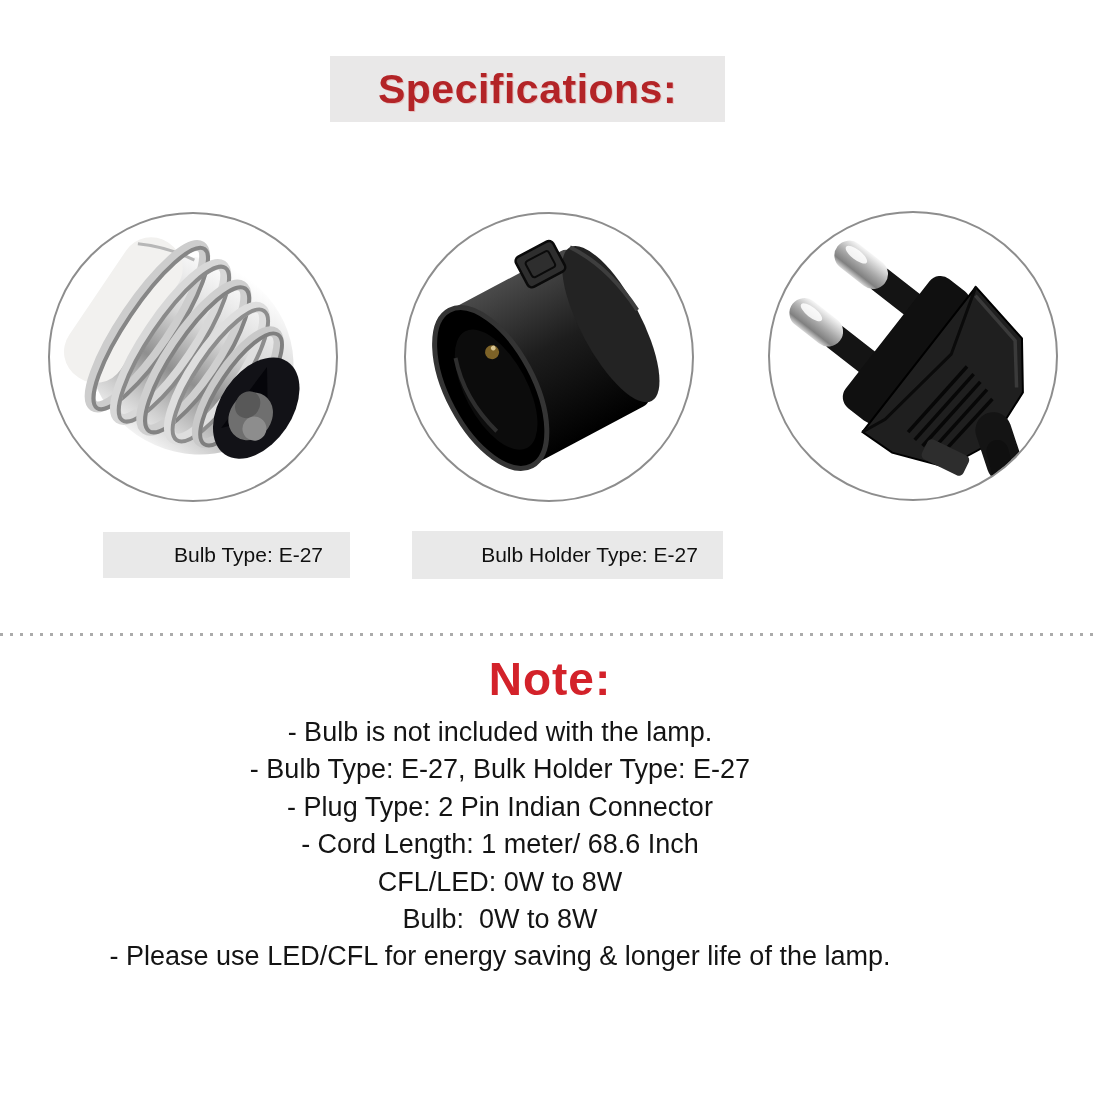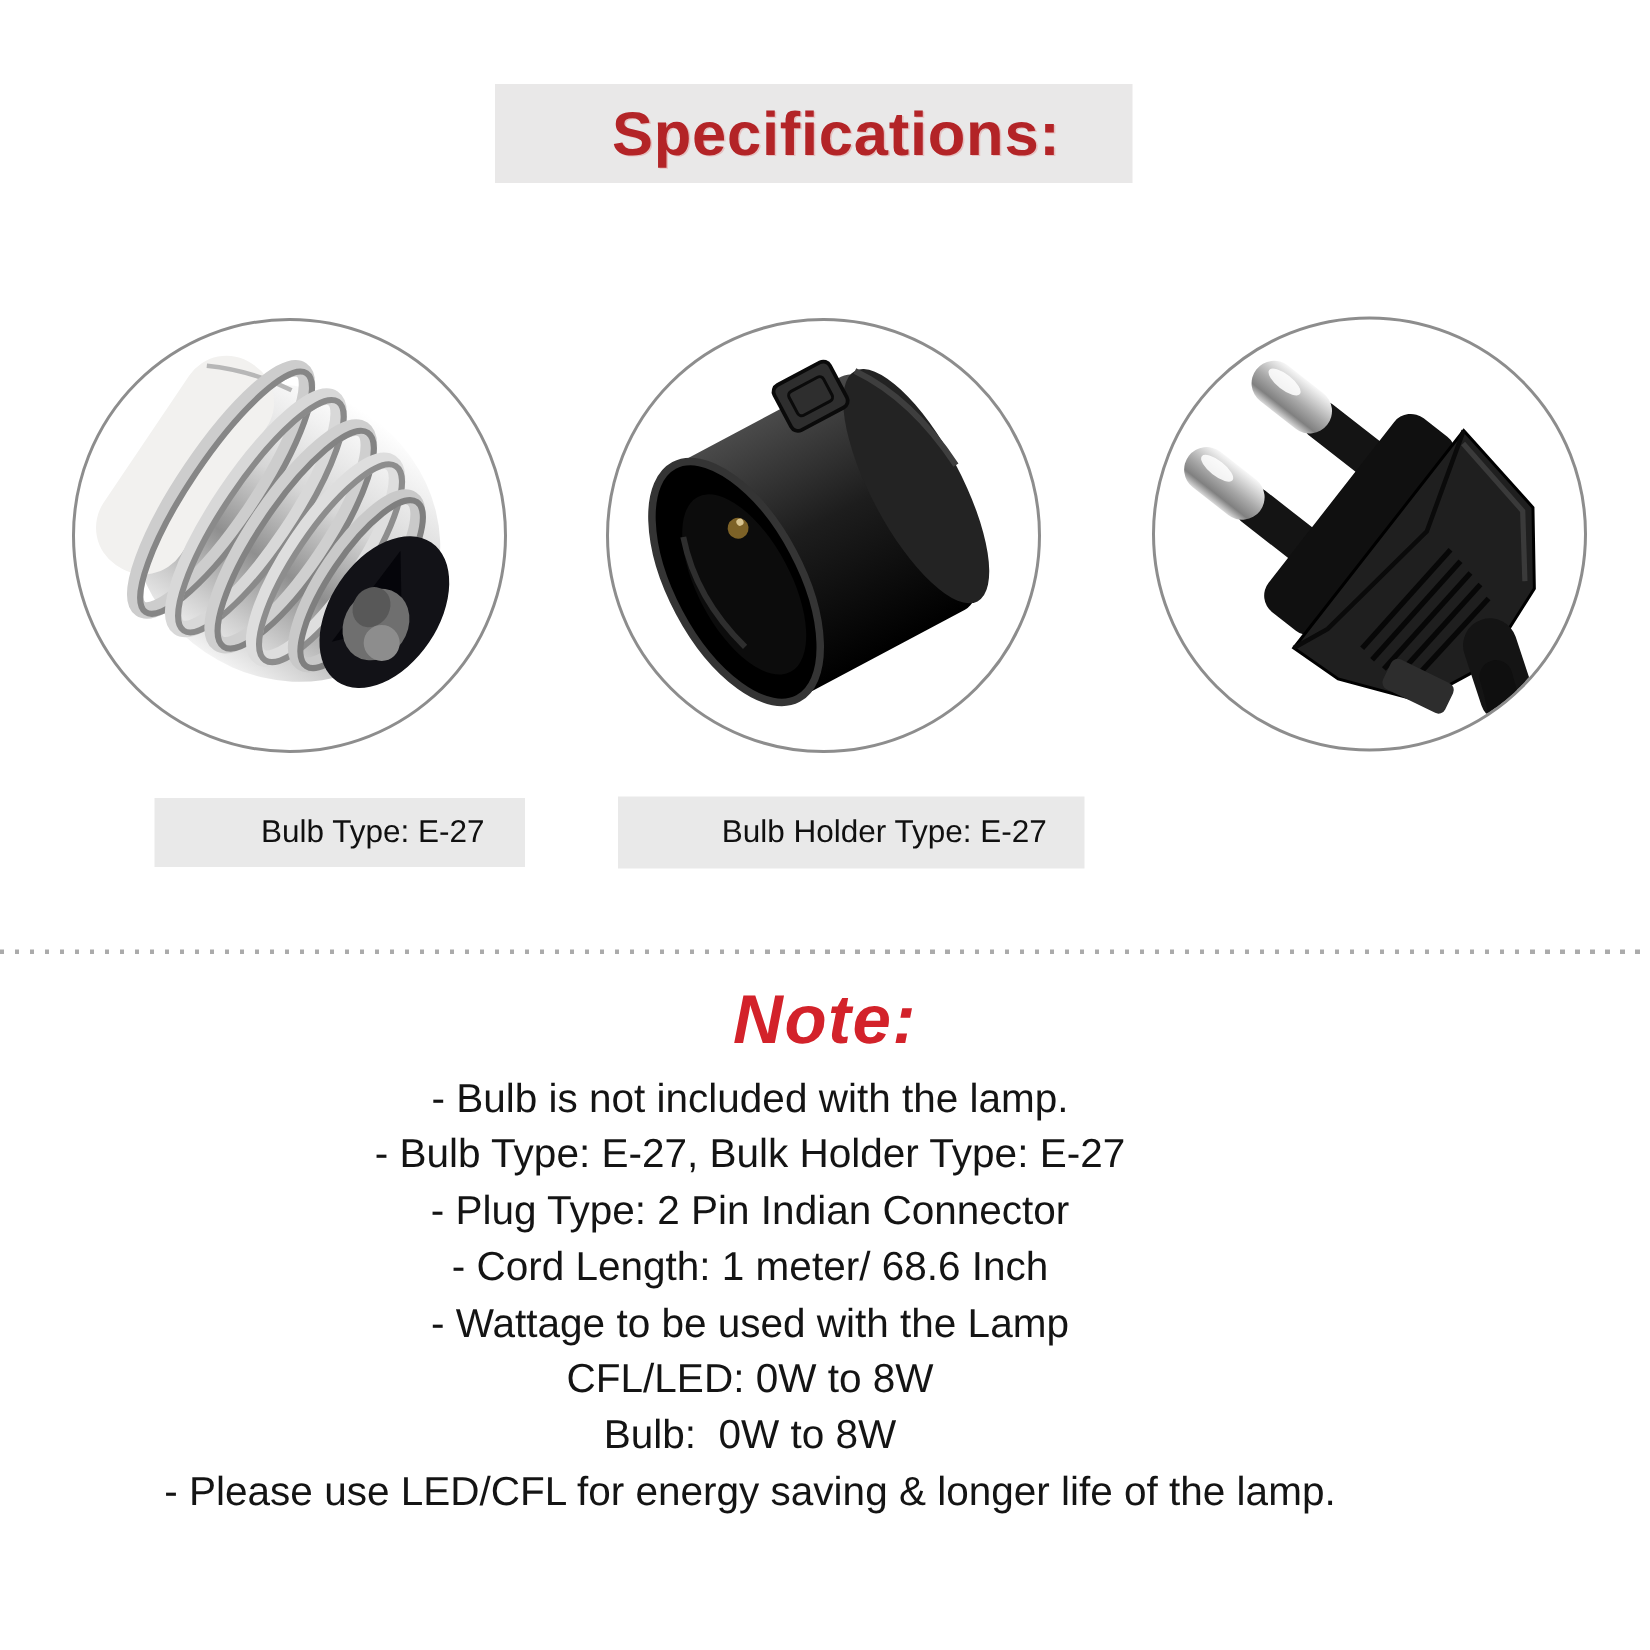--- a/index.html
+++ b/index.html
@@ -3,21 +3,21 @@
 <meta charset="utf-8">
 <style>
   html,body{margin:0;padding:0;background:#fff;}
   .canvas{
     position:relative;width:1100px;height:1100px;background:#ffffff;
     font-family:"Liberation Sans","DejaVu Sans",sans-serif;overflow:hidden;
   }
   
   .header-box{
     position:absolute;left:330px;top:56px;width:395px;height:66px;
-    background:#e9e8e8;display:flex;align-items:center;justify-content:center;padding-left:30px;
+    background:#e9e8e8;display:flex;align-items:center;justify-content:center;
   }
   .header-box span{
     font-size:41px;font-weight:bold;color:#b32427;letter-spacing:0.5px;
     text-shadow:1px 1px 0 rgba(224,120,120,0.35);
   }
   
   .circle{
     position:absolute;width:286px;height:286px;border:2px solid #8d8d8d;
     border-radius:50%;overflow:hidden;background:#fff;
   }
@@ -34,21 +34,21 @@
   .l2{left:412px;top:531px;width:267px;height:48px;line-height:48px;}
   .l3{left:782px;top:524px;width:264px;padding:11px 6px;line-height:27px;box-sizing:border-box;}
   
   .divider{
     position:absolute;left:0;top:633px;width:1100px;height:3px;
     background:repeating-linear-gradient(to right,#ababab 0 3px,transparent 3px 10px);
   }
   
   .note-heading{
     position:absolute;left:0;top:652px;width:1100px;text-align:center;
-    font-size:46px;font-weight:bold;color:#d3222a;margin:0;letter-spacing:1px;font-style:italic;
+    font-size:46px;font-weight:bold;color:#d3222a;margin:0;letter-spacing:1px;
   }
   .note-lines{position:absolute;left:0;top:714px;width:1000px;}
   .note-line{
     height:37.4px;line-height:37.4px;text-align:center;font-size:27px;
     color:#141414;white-space:pre-wrap;
   }
 </style>
 </head>
 <body>
 
@@ -153,19 +153,18 @@
   <div class="label l2">Bulb Holder Type: E-27</div>
 
   <div class="divider"></div>
 
   <h2 class="note-heading">Note:</h2>
   <div class="note-lines">
     <div class="note-line">- Bulb is not included with the lamp.</div>
     <div class="note-line">- Bulb Type: E-27, Bulk Holder Type: E-27</div>
     <div class="note-line">- Plug Type: 2 Pin Indian Connector</div>
     <div class="note-line">- Cord Length: 1 meter/ 68.6 Inch</div>
-    <div class="note-line">- Wattage to be used with the Lamp</div>
     <div class="note-line">CFL/LED: 0W to 8W</div>
     <div class="note-line">Bulb:  0W to 8W</div>
     <div class="note-line">- Please use LED/CFL for energy saving &amp; longer life of the lamp.</div>
   </div>
 
 </div>
 
 </body></html>

